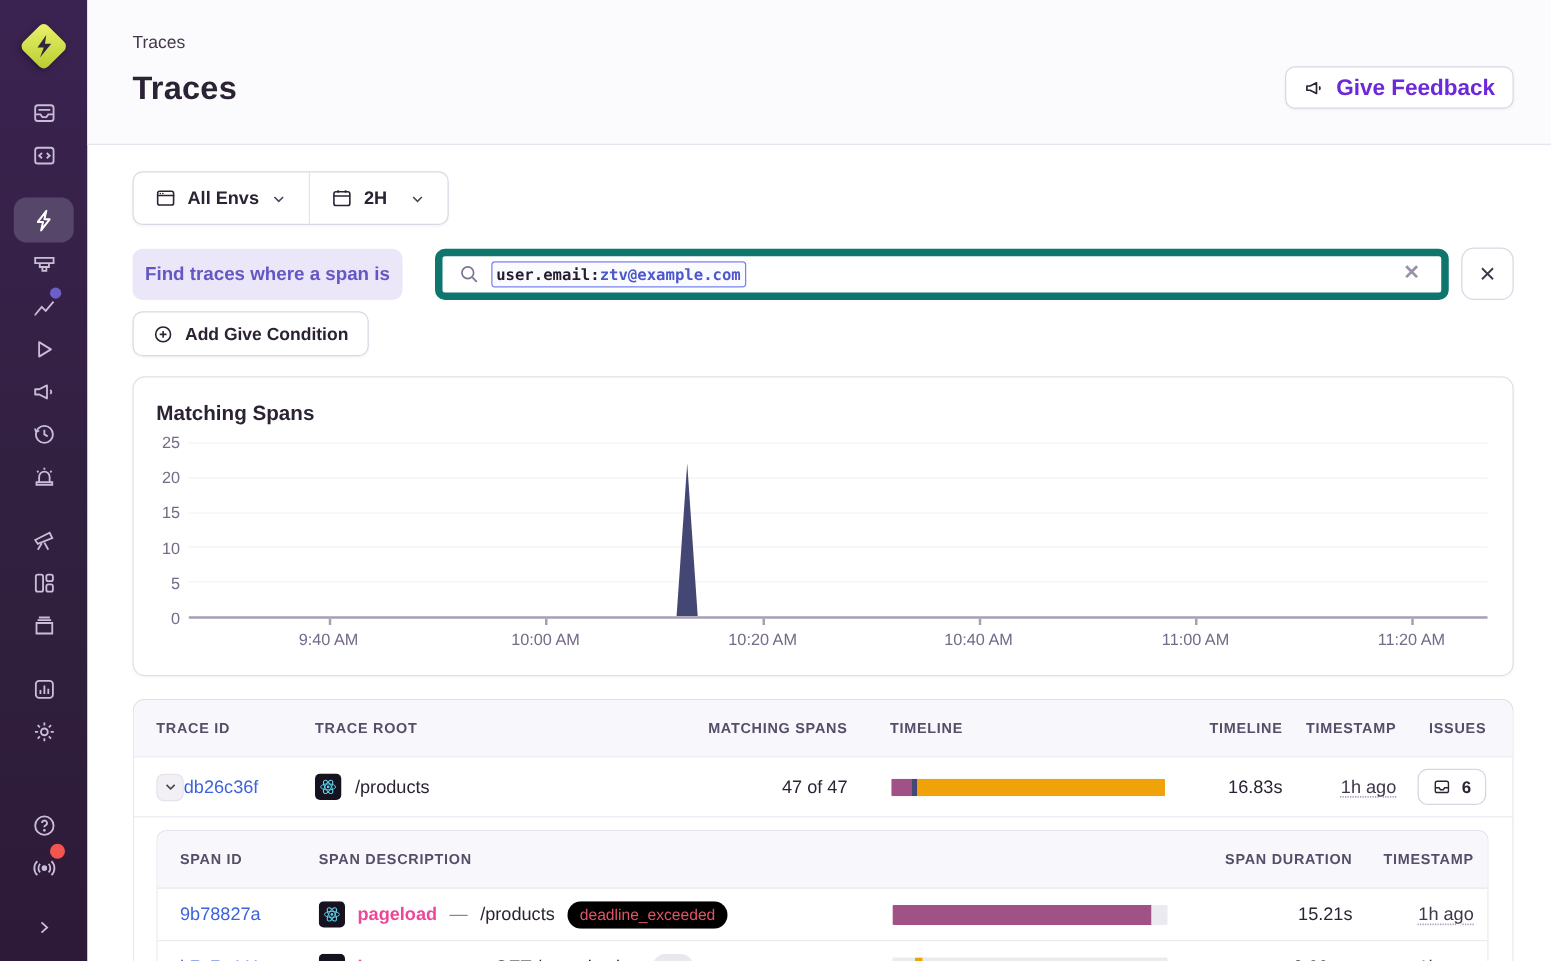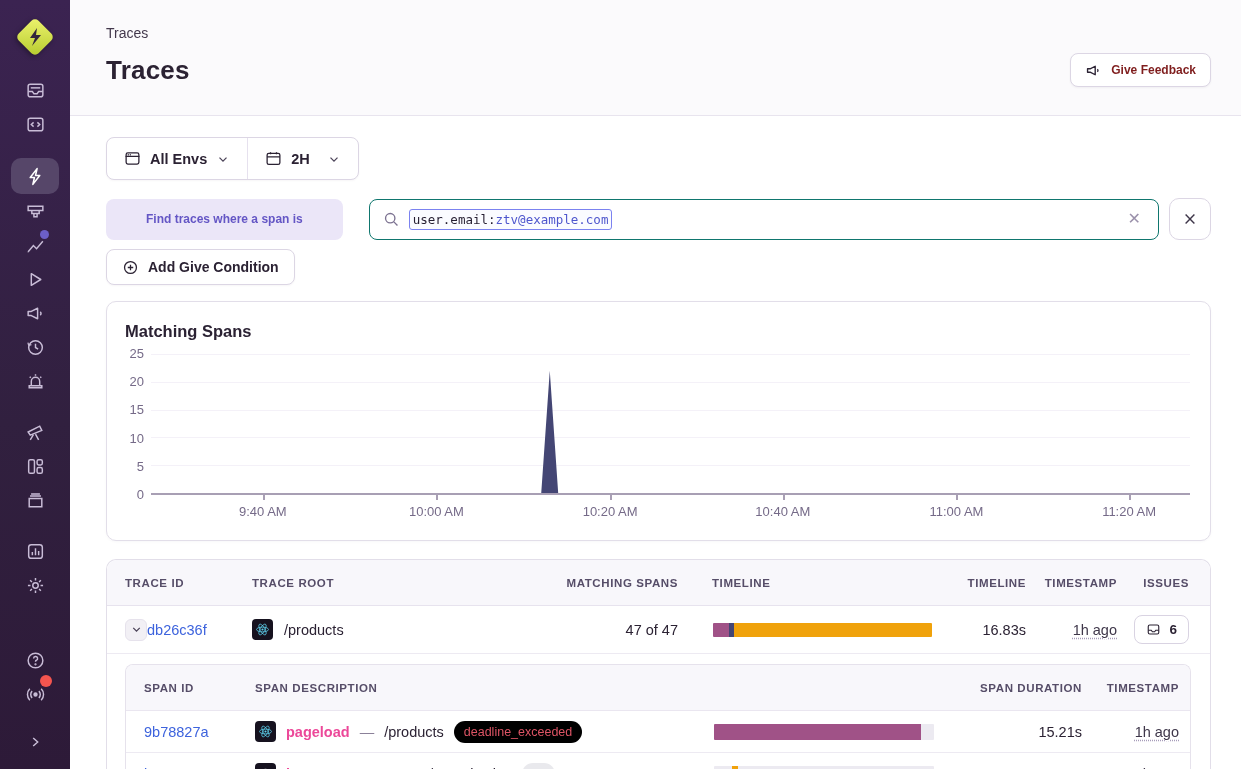--- a/index.html
+++ b/index.html
@@ -28,34 +28,34 @@
   .dot.purple { width:9px; height:9px; background:#6C5FC7; top:2px; right:10px; }
   .dot.red { width:12px; height:12px; background:#f4554f; top:-2px; right:7px; }
   .spacer { flex:1; }
 
   
   .main { flex:1; display:flex; flex-direction:column; background:#fff; min-width:0; }
   .page-header { height:116px; flex:none; background:#fbfafc; border-bottom:1px solid #e8e4ee; padding:0 30px 0 36px; }
   .breadcrumb { padding-top:25px; font-size:14px; color:#43384c; }
   .title-row { display:flex; justify-content:space-between; align-items:center; margin-top:12px; }
   .page-title { font-size:26px; font-weight:700; color:#2b2233; letter-spacing:.2px; }
-  .feedback-btn { display:flex; gap:9px; align-items:center; height:34px; padding:0 14px; background:#fff; border:1px solid #dcd6e4; border-radius:8px; font-weight:700; font-size:12px; color:#7f1d1d; cursor:pointer; box-shadow:0 1px 2px rgba(43,34,51,.05); }
+  .feedback-btn { display:flex; gap:9px; align-items:center; height:34px; padding:0 14px; background:#fff; border:1px solid #dcd6e4; border-radius:8px; font-weight:700; font-size:18px; color:#6d28d9; cursor:pointer; box-shadow:0 1px 2px rgba(43,34,51,.05); }
 
   .content { padding:0 30px 0 36px; flex:1; overflow:hidden; }
 
   
   .filter-bar { margin-top:21px; display:inline-flex; height:43px; border:1px solid #dcd6e4; border-radius:8px; background:#fff; align-items:stretch; box-shadow:0 1px 2px rgba(43,34,51,.04); }
   .filter-seg { display:flex; align-items:center; gap:9px; padding:0 17px; font-weight:700; font-size:14.5px; color:#2b2233; cursor:pointer; }
   .filter-div { width:1px; background:#e6e1ee; margin:0; }
   .chev { color:#4b4358; }
 
   
   .cond-row { margin-top:18px; display:flex; align-items:center; }
-  .cond-pill { height:41px; padding:0 40px; display:flex; align-items:center; background:#ebe6f8; color:#6456c5; border-radius:8px; font-weight:700; font-size:12px; flex:none; }
-  .searchbar { flex:1; margin-left:26px; height:41px; border:1px solid #0f766e; border-radius:8px; background:#fff; display:flex; align-items:center; padding:0 13px; min-width:0; cursor:text; }
+  .cond-pill { height:41px; padding:0 10px; display:flex; align-items:center; background:#ebe6f8; color:#6456c5; border-radius:8px; font-weight:700; font-size:15px; flex:none; }
+  .searchbar { flex:1; margin-left:26px; height:41px; border:6px solid #0f766e; border-radius:8px; background:#fff; display:flex; align-items:center; padding:0 13px; min-width:0; cursor:text;font-weight:bold; }
   .search-icon { color:#7c7291; flex:none; }
   .token { margin-left:9px; display:inline-flex; align-items:center; border:1.5px solid #7b82f0; background:#fafbff; border-radius:3px; padding:1px 3px; font-family:"DejaVu Sans Mono", monospace; font-size:12.5px; line-height:17px; }
   .token .tkey { color:#241d30; }
   .token .tval { color:#4e56cd; }
   .clear-x { margin-left:auto; color:#9b91ab; font-size:16px; line-height:1; cursor:pointer; padding:4px; }
   .close-btn { width:42px; height:42px; margin-left:10px; flex:none; border:1px solid #dcd6e4; border-radius:10px; background:#fff; display:flex; align-items:center; justify-content:center; color:#3e3649; cursor:pointer; }
 
   .add-btn { margin-top:9px; height:36px; padding:0 15px; display:inline-flex; align-items:center; gap:9px; border:1px solid #dcd6e4; border-radius:8px; background:#fff; font-weight:700; font-size:14px; color:#2b2233; cursor:pointer; box-shadow:0 1px 2px rgba(43,34,51,.04); }
 
   

